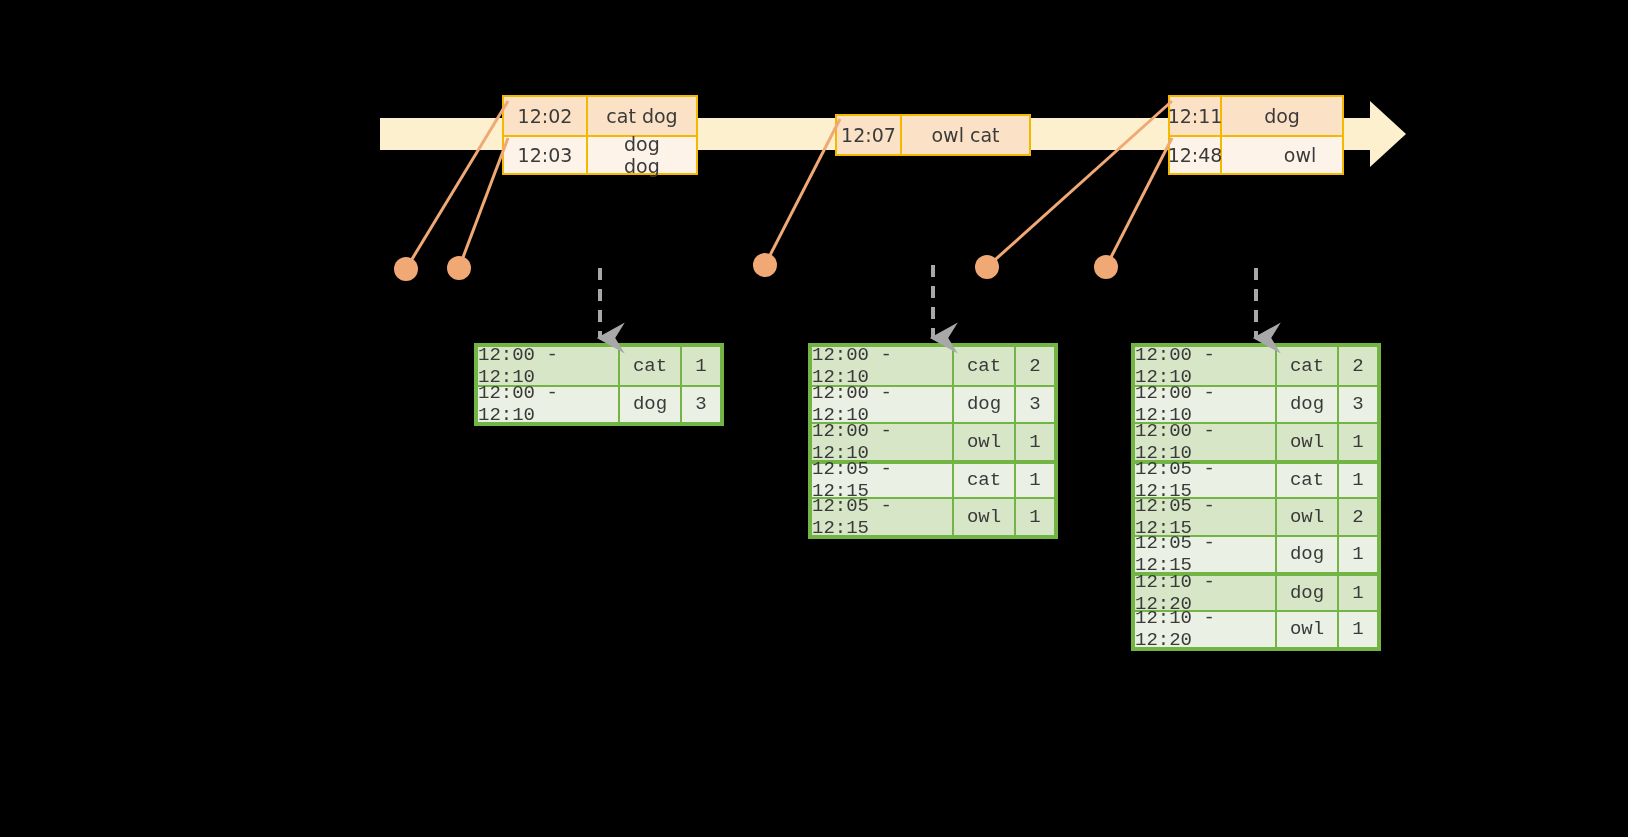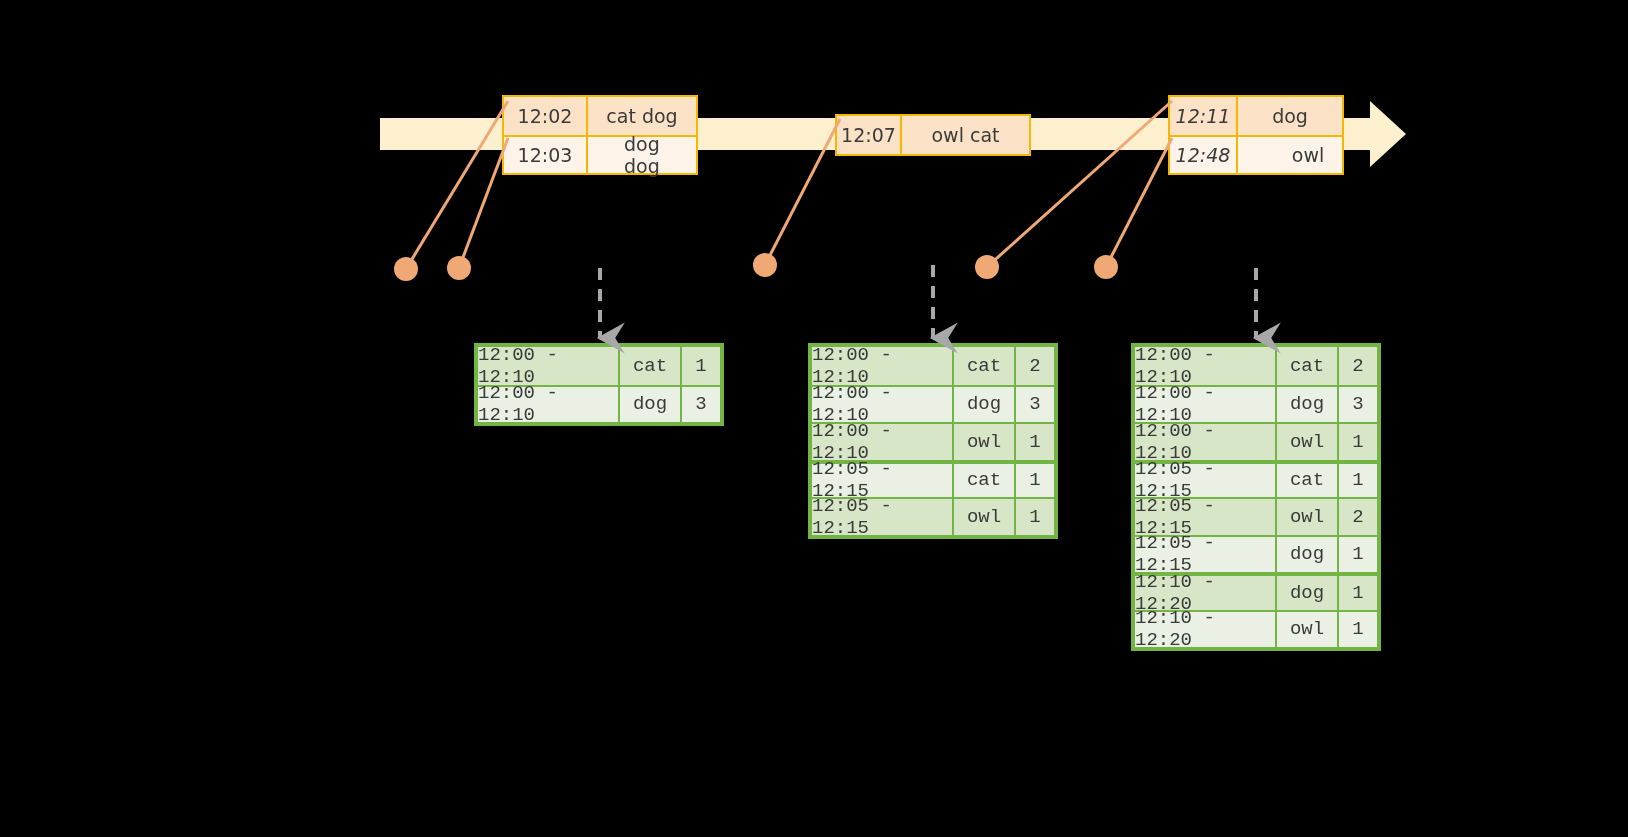--- a/index.html
+++ b/index.html
@@ -81,21 +81,21 @@
     font-size: 19px;
     color: #3a3a3a;
     flex: 1;
   }
 
   #evt-a { left: 502px; top: 62px;  width: 196px; }
   #evt-a .evt-time { width: 84px; }
   #evt-b { left: 835px; top: 81px;  width: 196px; }
   #evt-b .evt-time { width: 65px; }
   #evt-c { left: 1168px; top: 62px; width: 176px; }
-  #evt-c .evt-time { width: 68px; font-style: italic; }
+  #evt-c .evt-time { width: 52px; }
 
   
   .gtable {
     position: absolute;
     border: 4px solid #72b544;
     box-sizing: border-box;
     background: #ffffff;
   }
   .grow {
     display: flex;

